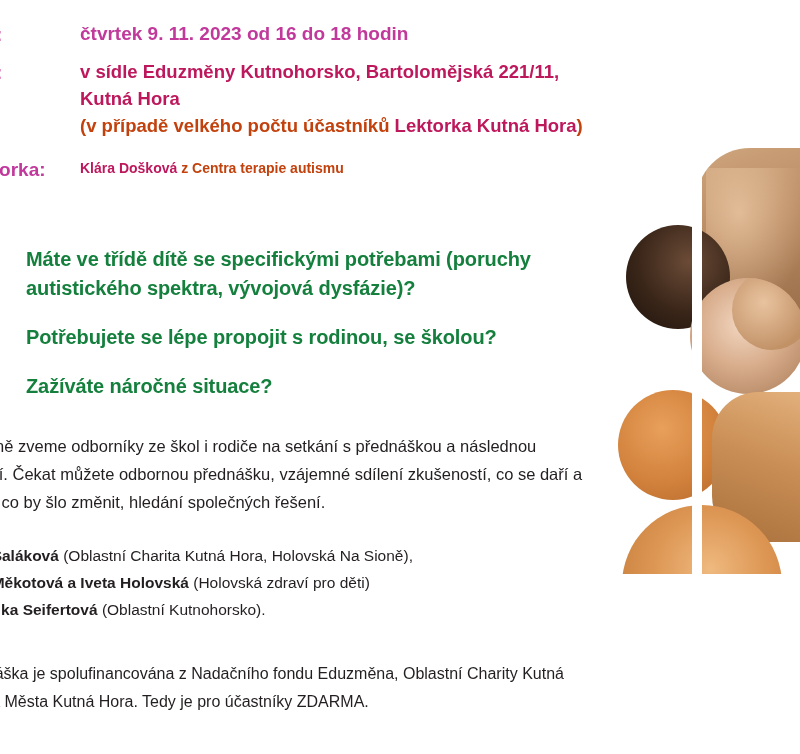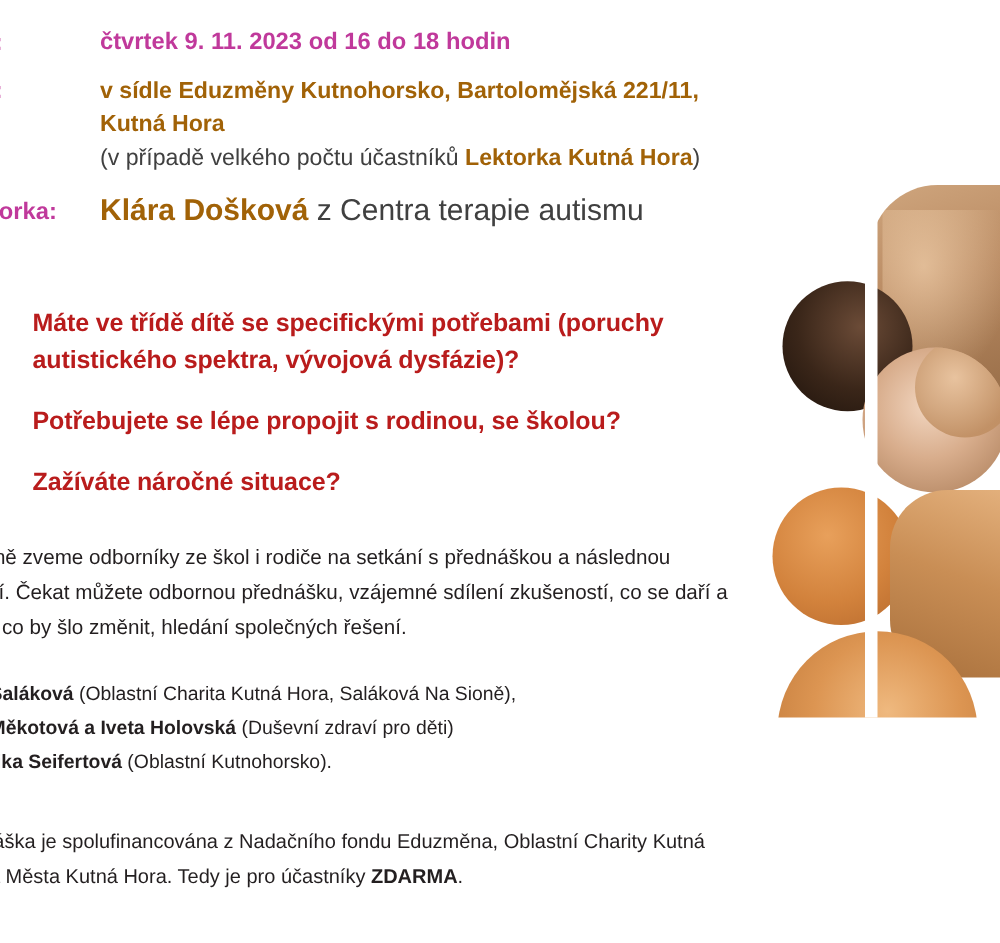--- a/index.html
+++ b/index.html
@@ -65,40 +65,40 @@
     line-height: 27px;
     color: #c0399b;
   }
 
   .info-value.magenta-bold {
     font-weight: 700;
   }
 
   .v-strong {
     font-weight: 700;
-    color: #a16207;
+    color: #be185d;
     text-align: center;
   }
   .v-soft {
-    font-weight: 400;
-    color: #404040;
+    font-weight: 700;
+    color: #c2410c;
   }
 
   .row-date .info-value { font-weight: 700; font-size: 19px; }
   .row-place .info-value { font-size: 18.5px; }
   .row-lector { margin-top: 16px; }
-  .row-lector .info-value { font-size: 24px; }
+  .row-lector .info-value { font-size: 14px; }
 
   
   .questions {
     position: absolute;
     left: 26px;
     top: 245px;
     width: 570px;
-    color: #b91c1c;
+    color: #15803d;
   }
   .q {
     font-size: 20px;
     font-weight: 700;
     line-height: 29px;
     margin-bottom: 20px;
     letter-spacing: -0.1px;
   }
   .q:last-child { margin-bottom: 0; }
 
@@ -126,21 +126,21 @@
 
   .funding {
     position: absolute;
     left: -48px;
     top: 660px;
     width: 640px;
     font-size: 16px;
     line-height: 28px;
     color: #231f20;
   }
-  .funding b { font-weight: 700; margin-top: 48px; }
+  .funding b { font-weight: 400; margin-top: 48px; }
 
   
   .collage {
     position: absolute;
     right: 16px;
     top: 0;
     width: 200px;
     height: 574px;
     overflow: hidden;
   }
@@ -324,24 +324,24 @@
     <div class="questions">
       <div class="q">Máte ve třídě dítě se specifickými potřebami (poruchy autistického spektra, vývojová dysfázie)?</div>
       <div class="q">Potřebujete se lépe propojit s rodinou, se školou?</div>
       <div class="q">Zažíváte náročné situace?</div>
     </div>
 
     <div class="para">Srdečně zveme odborníky ze škol i rodiče na setkání s přednáškou a následnou diskuzí. Čekat můžete odbornou přednášku, vzájemné sdílení zkušeností, co se daří a co ne, co by šlo změnit, hledání společných řešení.</div>
 
     <div class="speakers">
       <div>
-        <b>Jana Saláková</b><span> (Oblastní Charita Kutná Hora, Saláková Na Sioně),</span>
+        <b>Jana Saláková</b><span> (Oblastní Charita Kutná Hora, Holovská Na Sioně),</span>
       </div>
       <div>
-        <b>Jana Měkotová a Iveta Holovská</b><span> (Duševní zdraví pro děti)</span>
+        <b>Jana Měkotová a Iveta Holovská</b><span> (Holovská zdraví pro děti)</span>
       </div>
       <div>
         <b>a Monika Seifertová</b><span> (Oblastní Kutnohorsko).</span>
       </div>
     </div>
 
     <div class="funding">
       <span>Přednáška je spolufinancována z Nadačního fondu Eduzměna, Oblastní Charity Kutná Hora a Města Kutná Hora. Tedy je pro účastníky </span><b>ZDARMA</b><span>.</span>
     </div>
 

